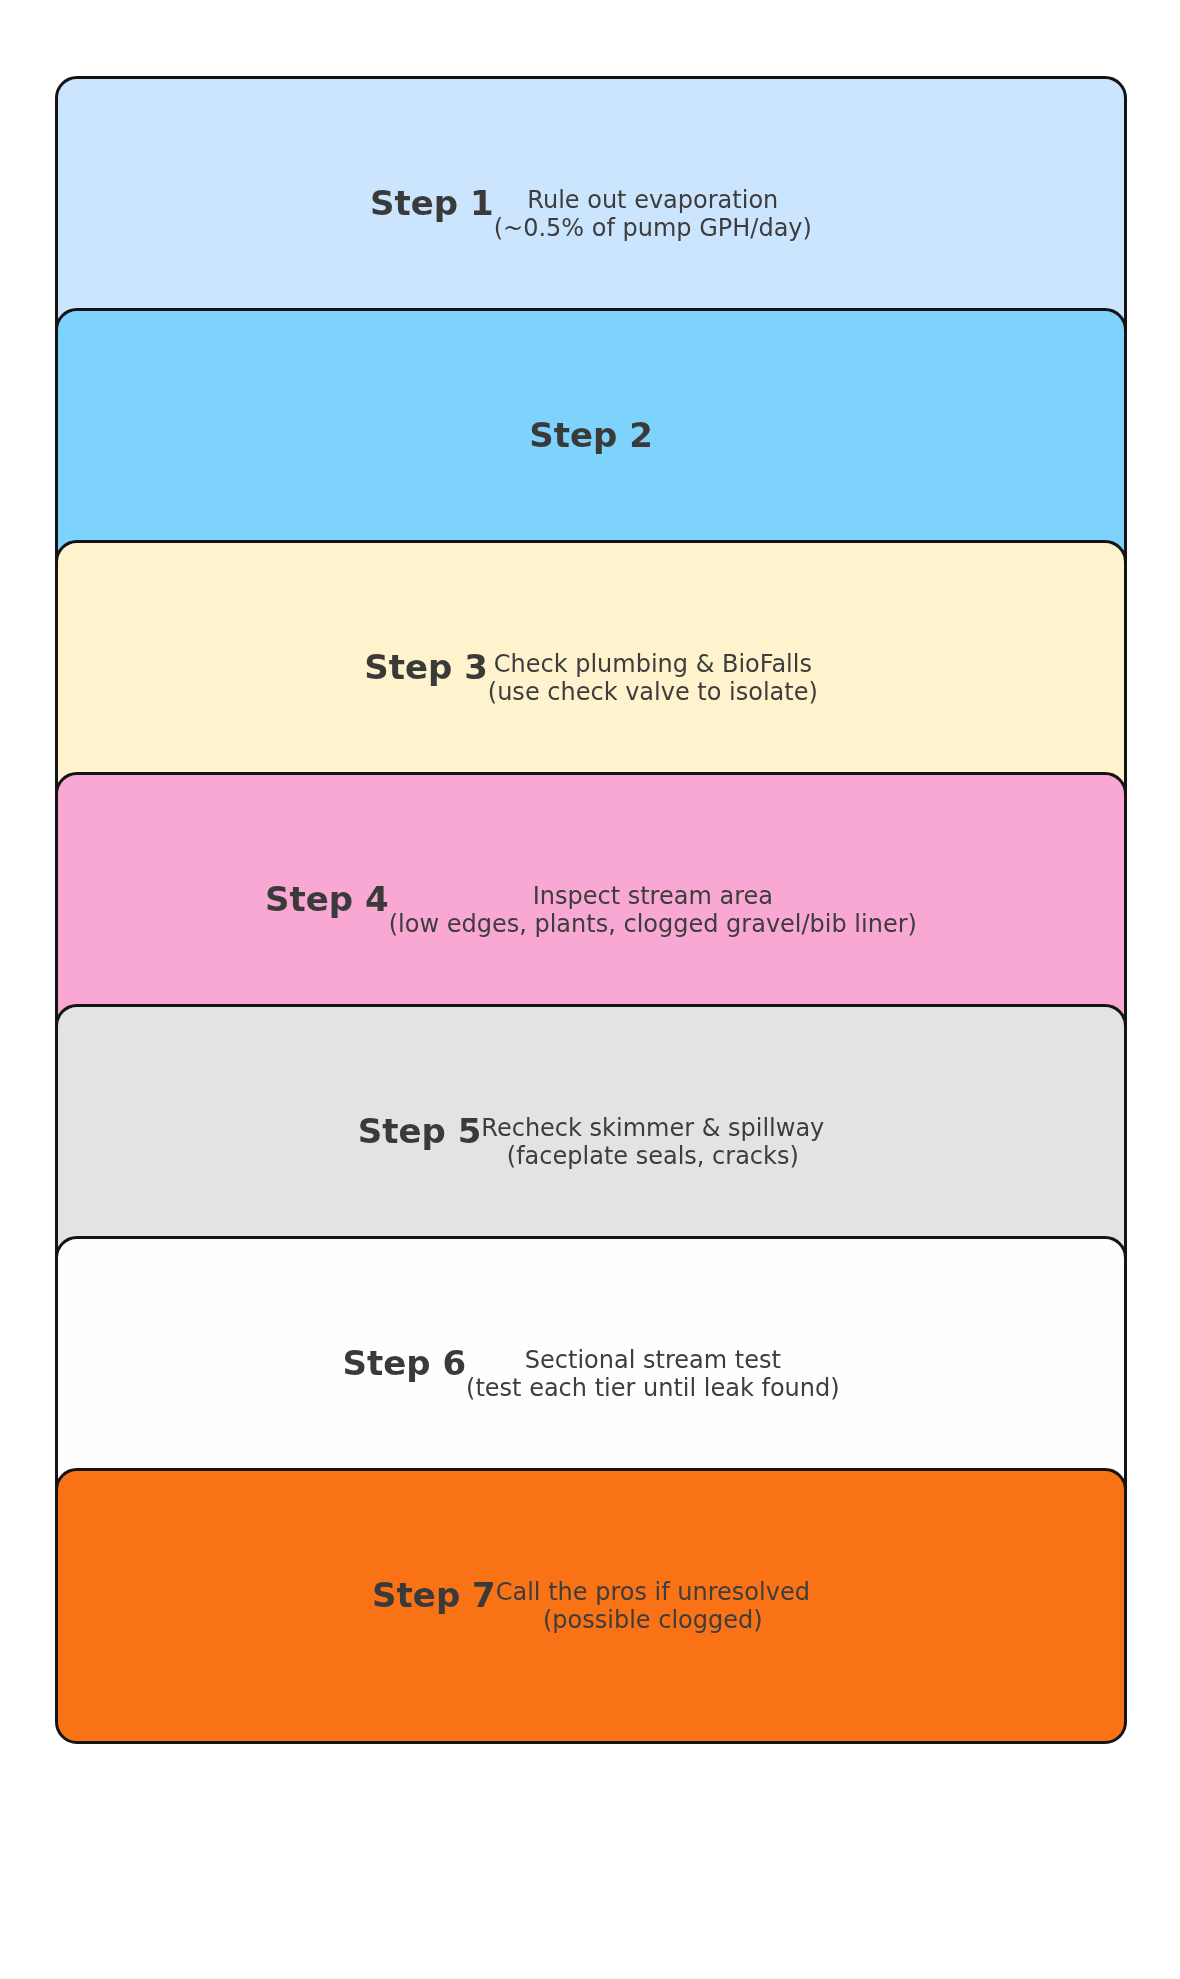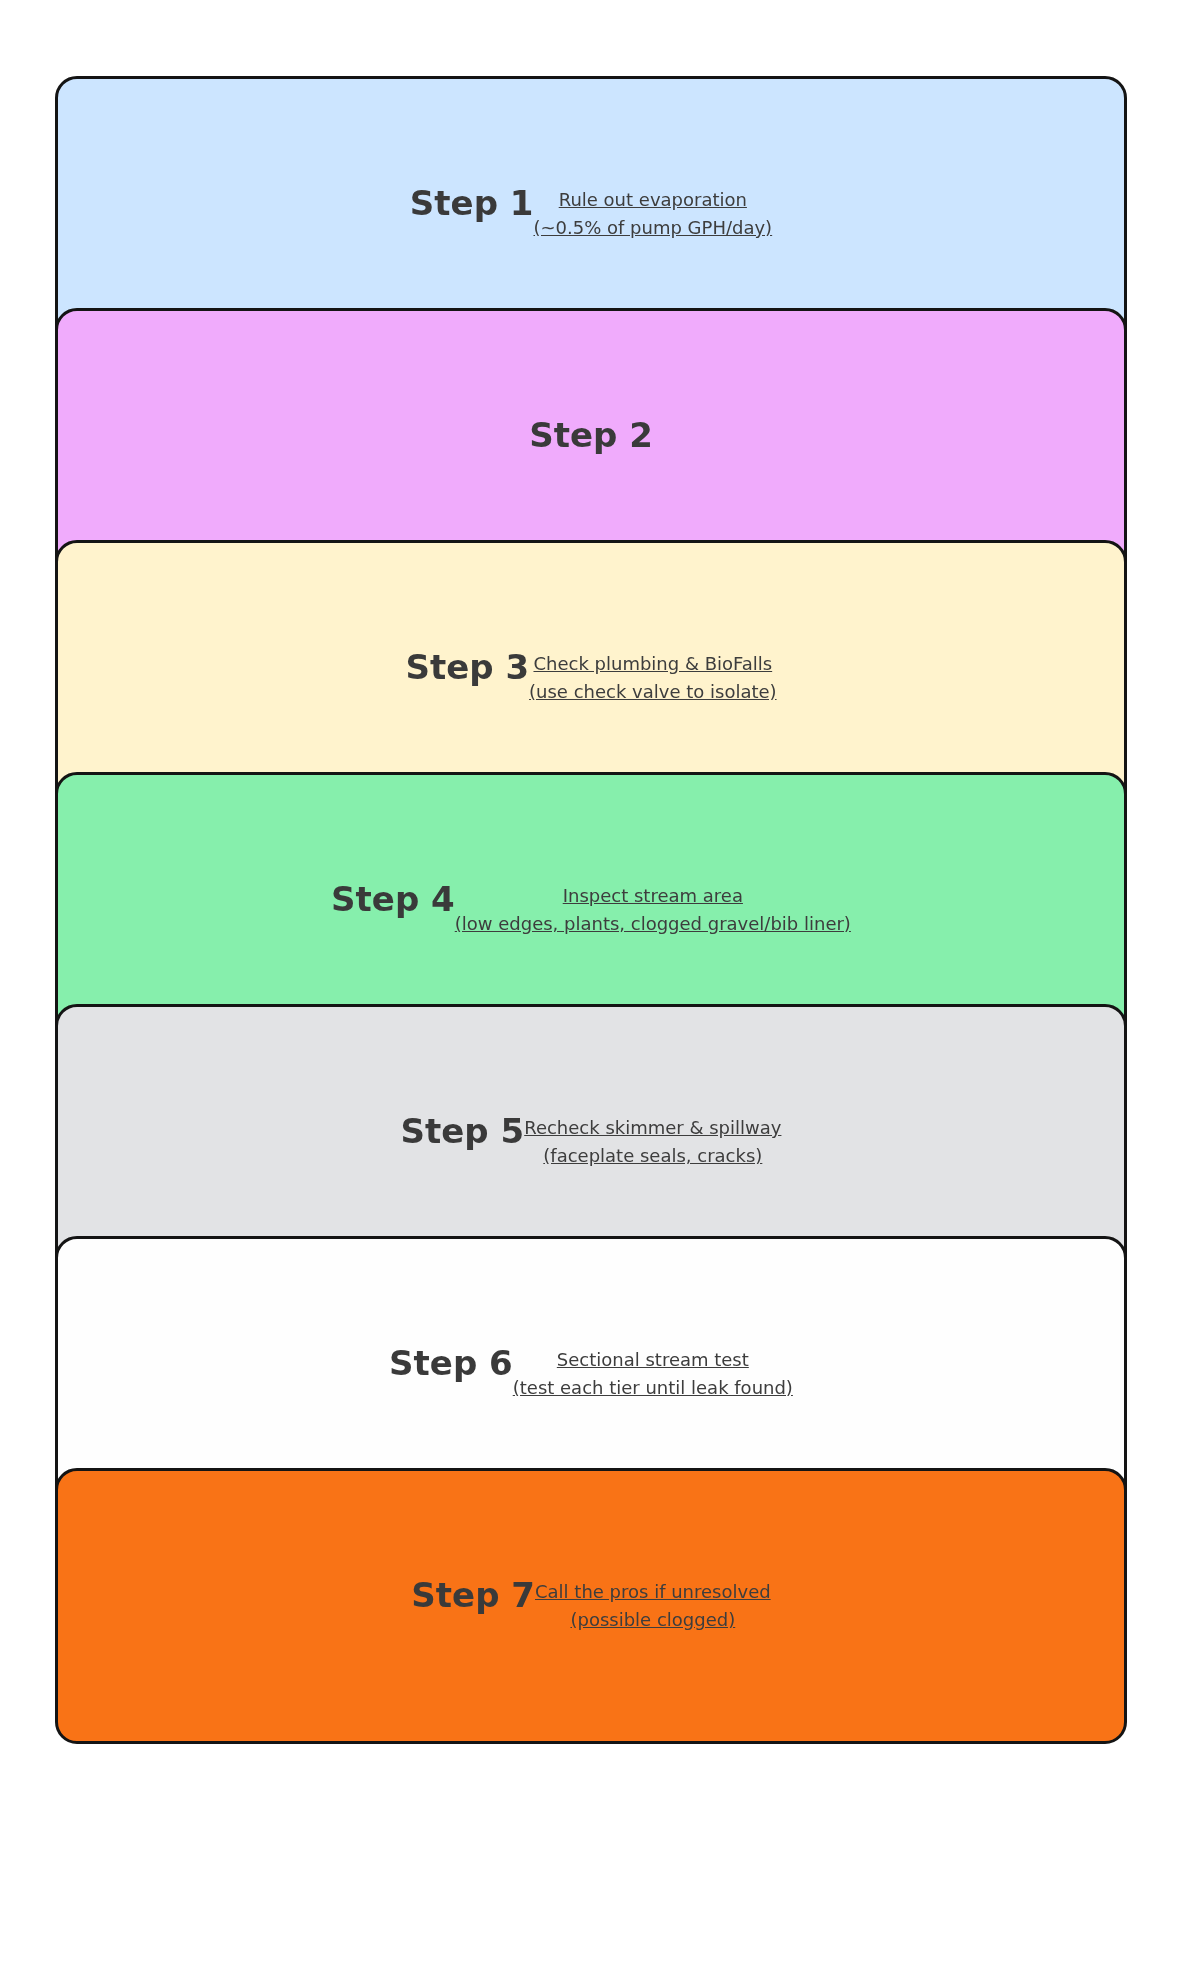--- a/index.html
+++ b/index.html
@@ -37,51 +37,50 @@
     margin-top: -44px;
   }
   .step-title {
     font-size: 34px;
     font-weight: bold;
     color: #3a3a3a;
     line-height: 1.16;
     margin-bottom: 20px;
   }
   .step-desc {
-    font-size: 18px;
+    font-size: 24px;
     line-height: 28px;
     color: #3d3d3d;
-    text-decoration: underline;
   }
 </style>
 </head>
 <body>
 
 <main class="flow-stack" id="flow-stack">
   <section class="step-card" style="background: rgb(204, 229, 255); z-index: 1;">
     <div class="step-title">Step 1</div>
     <div class="step-desc">
       <span class="line1">Rule out evaporation</span><br>
       <span class="line2">(~0.5% of pump GPH/day)</span>
     </div>
   </section>
 
-  <section class="step-card" style="background: #f0abfc; z-index: 2;">
+  <section class="step-card" style="background: #7dd3fc; z-index: 2;">
     <div class="step-title">Step 2</div>
   </section>
 
   <section class="step-card" style="background: rgb(255, 243, 205); z-index: 3;">
     <div class="step-title">Step 3</div>
     <div class="step-desc">
       <span class="line1">Check plumbing &amp; BioFalls</span><br>
       <span class="line2">(use check valve to isolate)</span>
     </div>
   </section>
 
-  <section class="step-card" style="background: #86efac; z-index: 4;">
+  <section class="step-card" style="background: #f9a8d4; z-index: 4;">
     <div class="step-title">Step 4</div>
     <div class="step-desc">
       <span class="line1">Inspect stream area</span><br>
       <span class="line2">(low edges, plants, clogged gravel/bib liner)</span>
     </div>
   </section>
 
   <section class="step-card" style="background: rgb(226, 227, 229); z-index: 5;">
     <div class="step-title">Step 5</div>
     <div class="step-desc">

